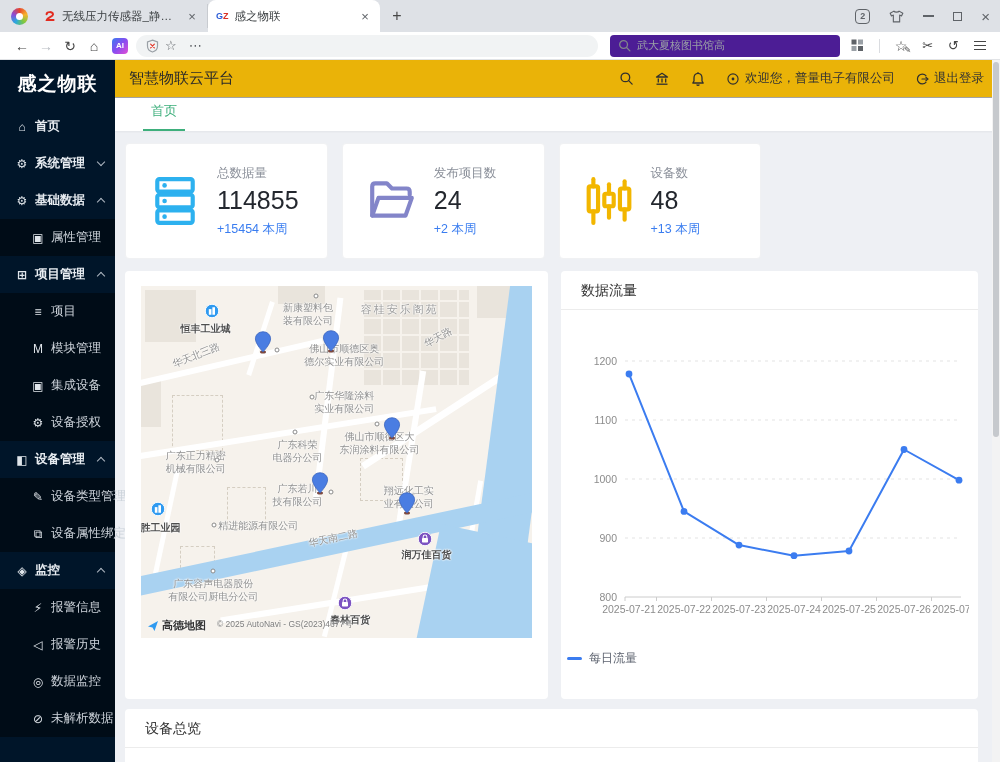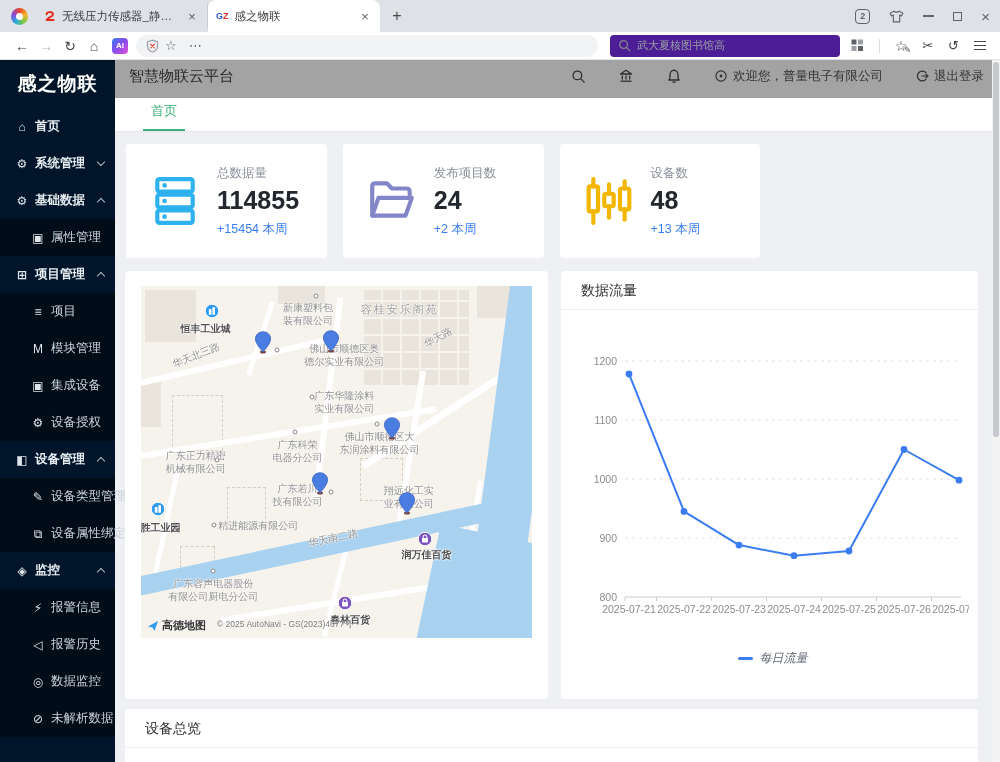--- a/index.html
+++ b/index.html
@@ -52,35 +52,35 @@
 .side-item { height:37px; display:flex; align-items:center; padding-left:14px; font-size:12.5px; color:#e6ebf0; position:relative; background:#001529; cursor:pointer; }
 .side-item.bold { font-weight:700; }
 .side-item.sub { padding-left:30px; background:#000c17; color:#ccd3da; font-weight:400; }
 .s-icon { width:16px; font-size:12px; margin-right:5px; text-align:center; flex:none; color:#dfe5ea; font-style:normal; }
 .s-label { white-space:nowrap; }
 .chev { position:absolute; right:11px; width:6px; height:6px; border:solid #aeb8c2; border-width:0 1.4px 1.4px 0; }
 .chev.down { transform:rotate(45deg); top:14px; }
 .chev.up { transform:rotate(-135deg); top:17px; }
 
 .content { flex:1; position:relative; overflow:hidden; }
-.app-header { height:38px; background:#a3a3a3; display:flex; align-items:center; padding:0 16px 0 14px; border-bottom:6px solid #a3a3a3; }
+.app-header { height:38px; background:#eab308; display:flex; align-items:center; padding:0 16px 0 14px; border-bottom:1px solid #a3a3a3; }
 .app-title { font-size:15px; color:#2a2a2a; }
-.hdr-right { margin-left:auto; display:flex; align-items:center; gap:32px; }
+.hdr-right { margin-left:auto; display:flex; align-items:center; gap:20px; }
 .hdr-icon { display:flex; align-items:center; }
 .hdr-text { font-size:12.5px; color:#333; display:flex; align-items:center; gap:5px; }
 .page-tabbar { height:33px; background:#fff; display:flex; align-items:flex-end; padding-left:28px; box-shadow:0 1px 2px rgba(0,0,0,.05); }
 .page-tab { color:#3eaf7c; font-size:13px; padding:0 8px 9px; border-bottom:2px solid #3eaf7c; }
 
 
 .cards { display:grid; grid-template-columns:repeat(4,1fr); gap:14px; margin:12px 22px 0 10px; }
 .card { background:#fff; border-radius:4px; height:116px; display:flex; align-items:center; padding-left:24px; border:1px solid #f0f1f3; }
 .card-icon { width:50px; height:50px; flex:none; }
 .card-col { margin-left:17px; }
 .card-label { font-size:12.5px; color:#8a8f99; margin-bottom:4px; }
-.card-value { font-size:25px; font-weight:700; color:#23272e; margin-bottom:6px; }
+.card-value { font-size:25px; font-weight:400; color:#23272e; margin-bottom:6px; }
 .card-delta { font-size:12.5px; color:#3a7df0; }
 
 
 .panel-row { display:flex; gap:13px; margin:12px 22px 0 10px; }
 .panel { background:#fff; border-radius:4px; }
 .panel-head { height:39px; line-height:39px; padding-left:20px; font-size:14px; color:#333; border-bottom:1px solid #ececec; }
 .panel-map { width:423px; height:428px; }
 .panel-chart { flex:1; height:428px; }
 .panel-overview { margin:10px 22px 0 10px; height:110px; }
 
@@ -120,21 +120,21 @@
 .m-label.block-label { color:#9b9b9b; font-size:11px; letter-spacing:2px; }
 .m-dot { position:absolute; width:5px; height:5px; border:1.5px solid #8a8a8a; border-radius:50%; background:#fff; transform:translate(-50%,-50%); }
 .m-pin { position:absolute; transform:translate(-50%,-52%); }
 .m-poi { position:absolute; transform:translate(-50%,-50%); }
 .map-brand { position:absolute; left:6px; bottom:5px; display:flex; align-items:center; gap:3px; font-size:11px; font-weight:700; color:#333;
   text-shadow:0 0 2px #fff,0 0 2px #fff; z-index:6; }
 .map-attrib { position:absolute; left:76px; bottom:7px; font-size:8.5px; color:#7d7d7d; text-shadow:0 0 2px #fff; z-index:6; }
 
 
 .chart-wrap { padding:24px 0 0 6px; }
-.legend { display:flex; align-items:center; justify-content:center; gap:7px; margin-top:12px;font-style:italic; }
+.legend { display:flex; align-items:center; justify-content:flex-start; gap:7px; margin-top:12px; }
 .legend-line { width:15px; height:3px; border-radius:1.5px; background:#3b7cf0; }
 .legend-label { font-size:12px; color:#5e6470; }
 
 
 .page-scrollbar { position:absolute; right:0; top:0; width:8px; height:702px; background:#f3f3f3; z-index:10; }
 .page-scrollbar .thumb { position:absolute; top:2px; right:1px; width:6px; height:375px; background:#c6c9cd; border-radius:3px; }
 </style>
 </head>
 <body>
 

